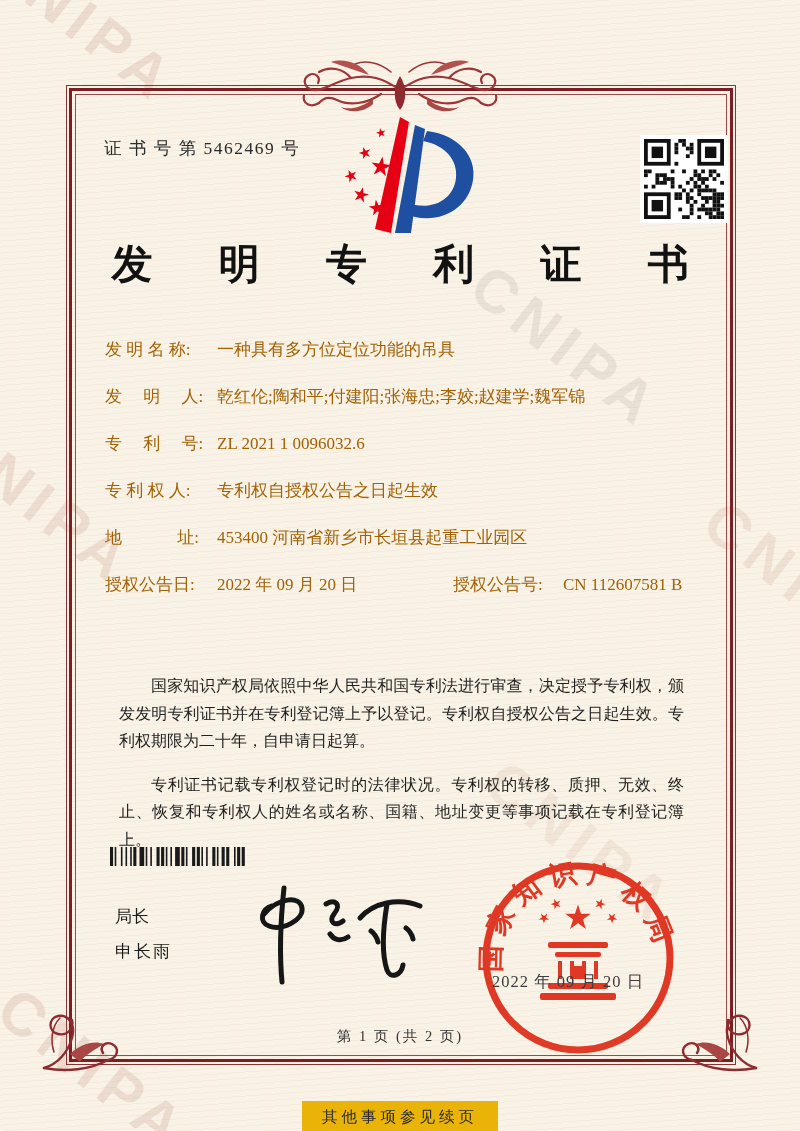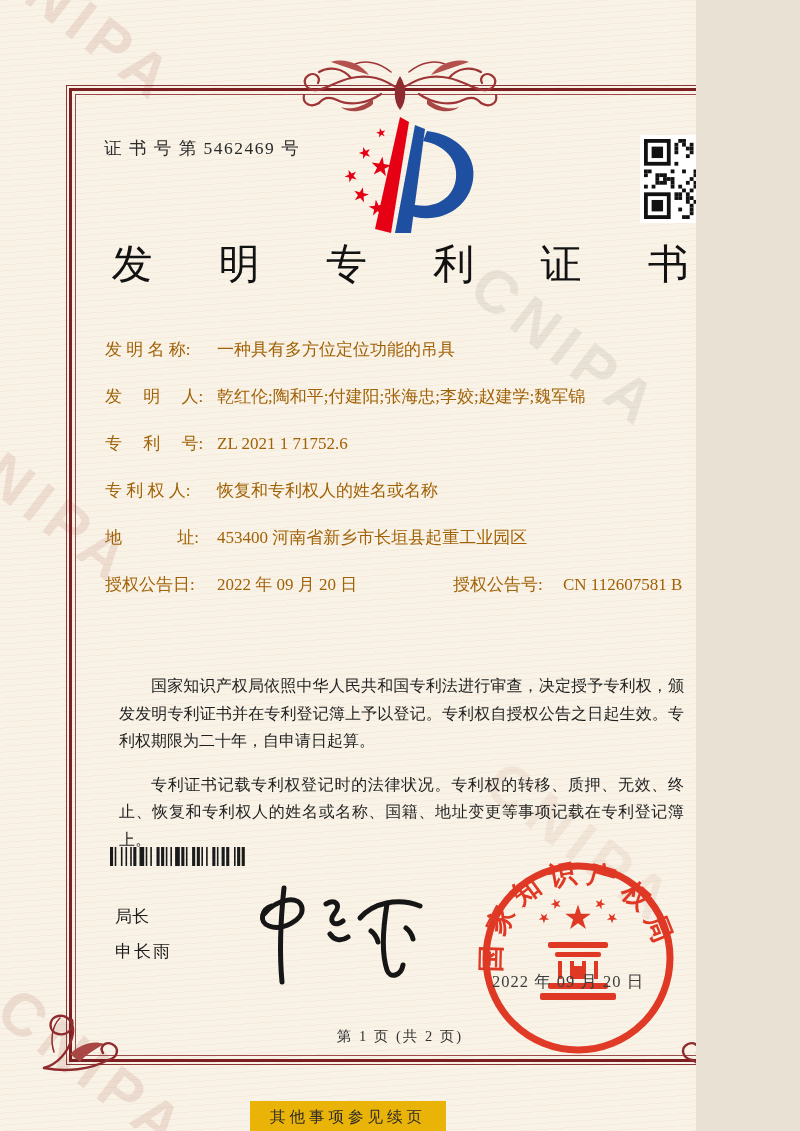--- a/index.html
+++ b/index.html
@@ -1,33 +1,33 @@
 <!DOCTYPE html>
 <html><head>
 <meta charset="utf-8">
 <style>
   html,body{margin:0;padding:0;}
   body{background:#e9e2d4;font-family:"Liberation Serif","DejaVu Serif",serif;}
-  .page{position:relative;width:696px;height:1131px;background:#f9f3e7;overflow:hidden;}
+  .page{position:relative;width:800px;height:1131px;background:#f9f3e7;overflow:hidden;}
   .page::after{content:"";position:absolute;inset:0;z-index:1;pointer-events:none;
     background:repeating-linear-gradient(176deg,rgba(210,158,128,0.10) 0 1px,transparent 1px 6px);}
   .wm{position:absolute;z-index:0;font-family:"Liberation Sans","DejaVu Sans",sans-serif;
     font-weight:bold;font-size:60px;letter-spacing:8px;transform:rotate(38deg);white-space:nowrap;}
   
   .f1{position:absolute;left:66px;top:85px;width:668px;height:978px;border:1px solid #8a3436;z-index:2;}
   .f2{position:absolute;inset:2px;border:3px solid #7b1f22;}
   .f3{position:absolute;inset:3px;border:1px solid #9c4a4a;}
   .ornament-top{position:absolute;left:281px;top:50px;z-index:3;}
   .flourish{position:absolute;z-index:3;}
   .content{position:absolute;inset:0;z-index:4;}
   .cert-no{position:absolute;left:104px;top:136px;font-size:17.5px;letter-spacing:1.5px;color:#2a2a2a;}
   .logo{position:absolute;left:335px;top:113px;}
   .qr{position:absolute;left:640px;top:135px;background:#fff;padding:4px;}
   .title{position:absolute;left:0;top:237px;width:800px;text-align:center;font-size:41px;
-    font-weight:normal;color:#121212;letter-spacing:28px;text-indent:28px;}
+    font-weight:bold;color:#121212;letter-spacing:28px;text-indent:28px;}
   .fields{position:absolute;left:105px;top:338px;width:600px;}
   .frow{position:relative;display:flex;height:47px;line-height:24px;font-size:17px;color:#a16207;}
   .flabel{flex:0 0 112px;white-space:nowrap;}
   .fvalue{white-space:nowrap;}
   .flabel2{position:absolute;left:348px;top:0;}
   .fvalue2{position:absolute;left:458px;top:0;white-space:nowrap;}
   .paras{position:absolute;left:103px;top:656px;width:597px;font-size:16px;line-height:27.5px;
     color:#1f1f1f;text-align:justify;}
   .paras p{margin:16px;text-indent:2em;}
   .barcode{position:absolute;left:110px;top:847px;}
@@ -242,25 +242,25 @@
       <div class="frow">
         <span class="flabel">发 明 名 称:</span>
         <span class="fvalue">一种具有多方位定位功能的吊具</span>
       </div>
       <div class="frow">
         <span class="flabel">发　 明　 人:</span>
         <span class="fvalue">乾红伦;陶和平;付建阳;张海忠;李姣;赵建学;魏军锦</span>
       </div>
       <div class="frow">
         <span class="flabel">专　 利　 号:</span>
-        <span class="fvalue">ZL 2021 1 71752.6</span>
+        <span class="fvalue">ZL 2021 1 0096032.6</span>
       </div>
       <div class="frow">
         <span class="flabel">专 利 权 人:</span>
-        <span class="fvalue">恢复和专利权人的姓名或名称</span>
+        <span class="fvalue">专利权自授权公告之日起生效</span>
       </div>
       <div class="frow">
         <span class="flabel">地　　　 址:</span>
         <span class="fvalue">453400 河南省新乡市长垣县起重工业园区</span>
       </div>
       <div class="frow">
         <span class="flabel">授权公告日:</span>
         <span class="fvalue">2022 年 09 月 20 日</span>
         <span class="flabel2">授权公告号:</span>
         <span class="fvalue2">CN 112607581 B</span>

